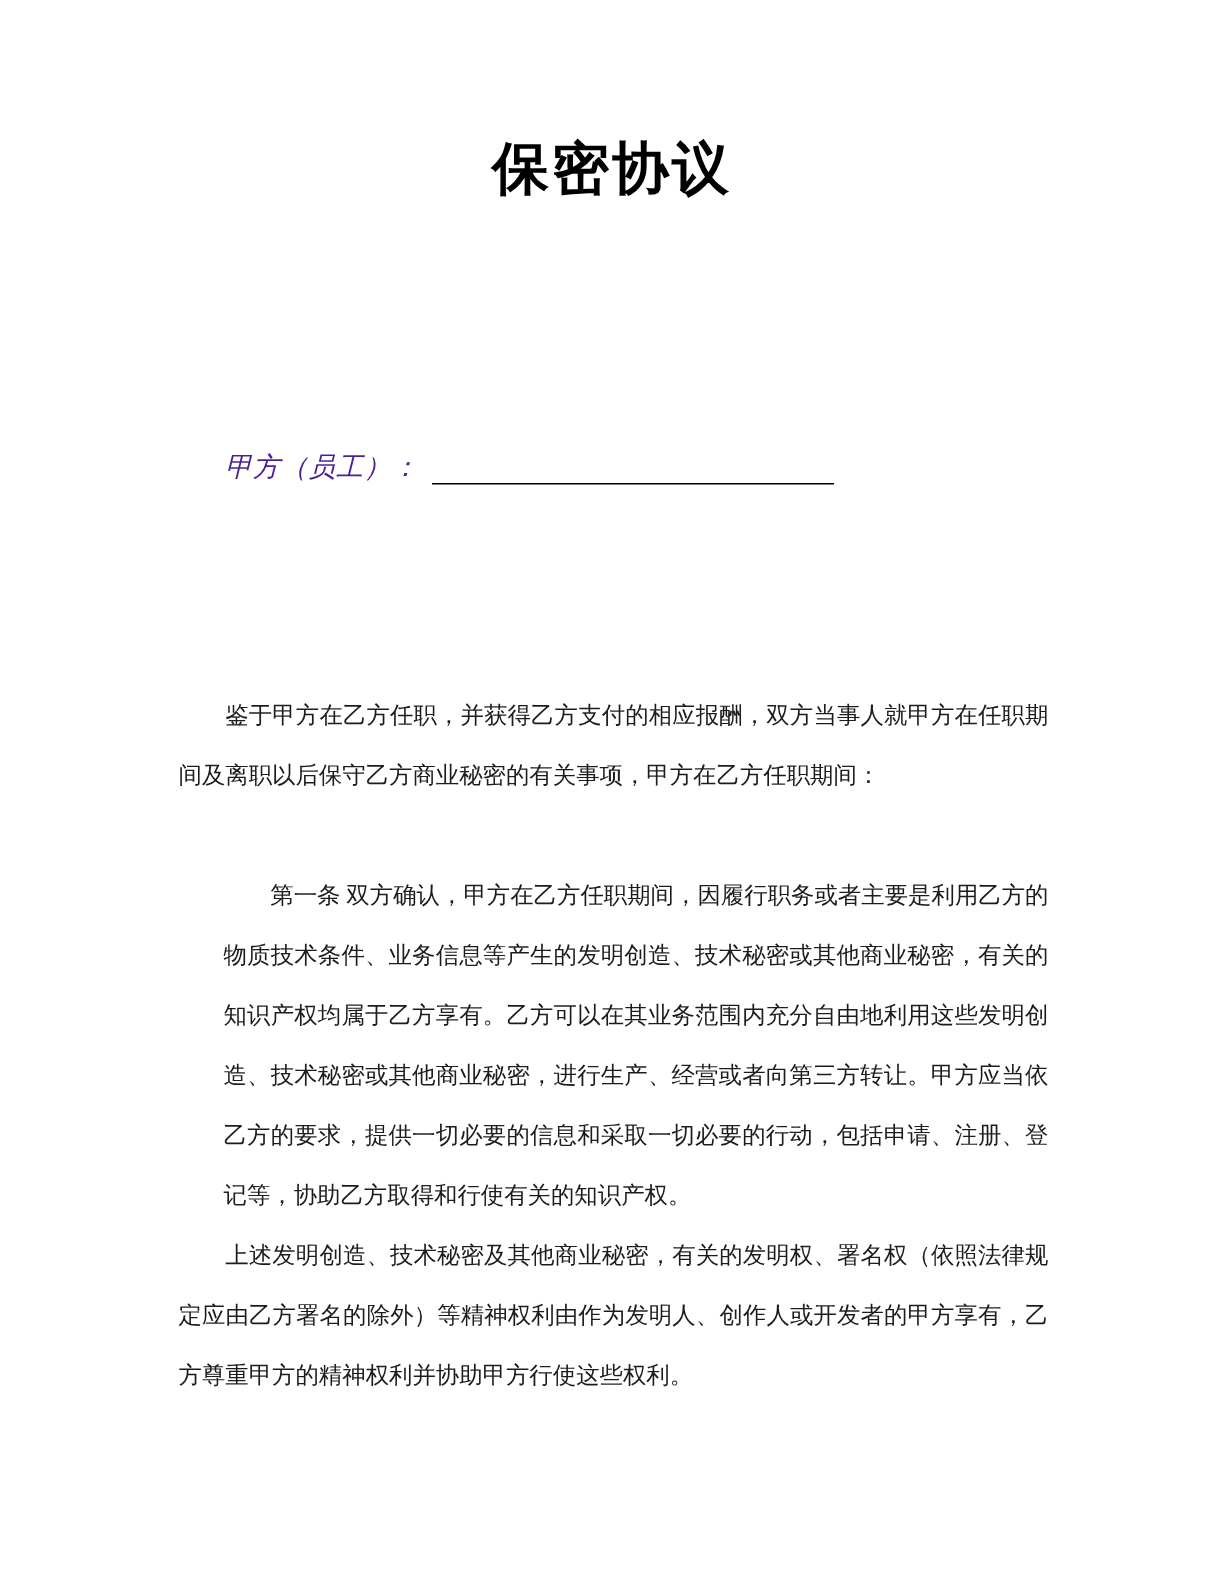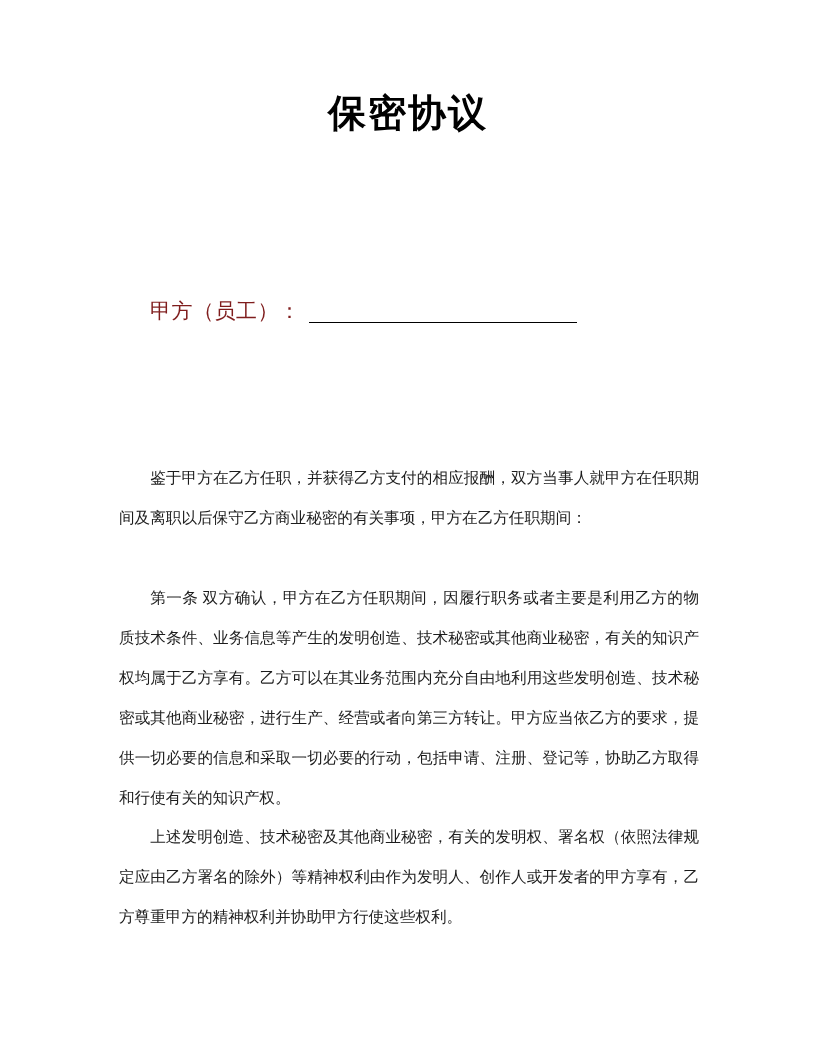--- a/index.html
+++ b/index.html
@@ -47,25 +47,26 @@
     top: 293px;
     width: 560px;
   }
   .party-row {
     display: flex;
     align-items: flex-end;
     height: 30px;
     margin-bottom: 48px;
   }
   .party-label {
-    font-size: 21px;
+    font-size: 18px;
     line-height: 24px;
     letter-spacing: 0.5px;
     white-space: nowrap;
-    color: #7f1d1d;
+    color: #4c1d95;
+    font-style: italic;
   }
   .party-rule {
     flex: 0 0 auto;
     width: 268px;
     margin-left: 8px;
     border-bottom: 1.4px solid #000000;
     height: 20px;
   }
   .party-row.second .party-rule {
     margin-left: 4px;
@@ -83,24 +84,24 @@
     font-size: 15.6px;
     line-height: 40px;
     text-align: justify;
     text-justify: inter-ideograph;
     text-indent: 2em;
     color: #1c1c1c;
     margin: 0;
   }
   .para.gap-before {
     margin-top: 40px;
+    margin-left: 30px;
   }
   .para.tight {
     margin-top: 0;
-    font-family: Liberation Mono, monospace;
   }
 </style>
 </head>
 <body>
 
 <div class="page">
 
   <div class="doc-title">保密协议</div>
 
   <div class="party-block">

